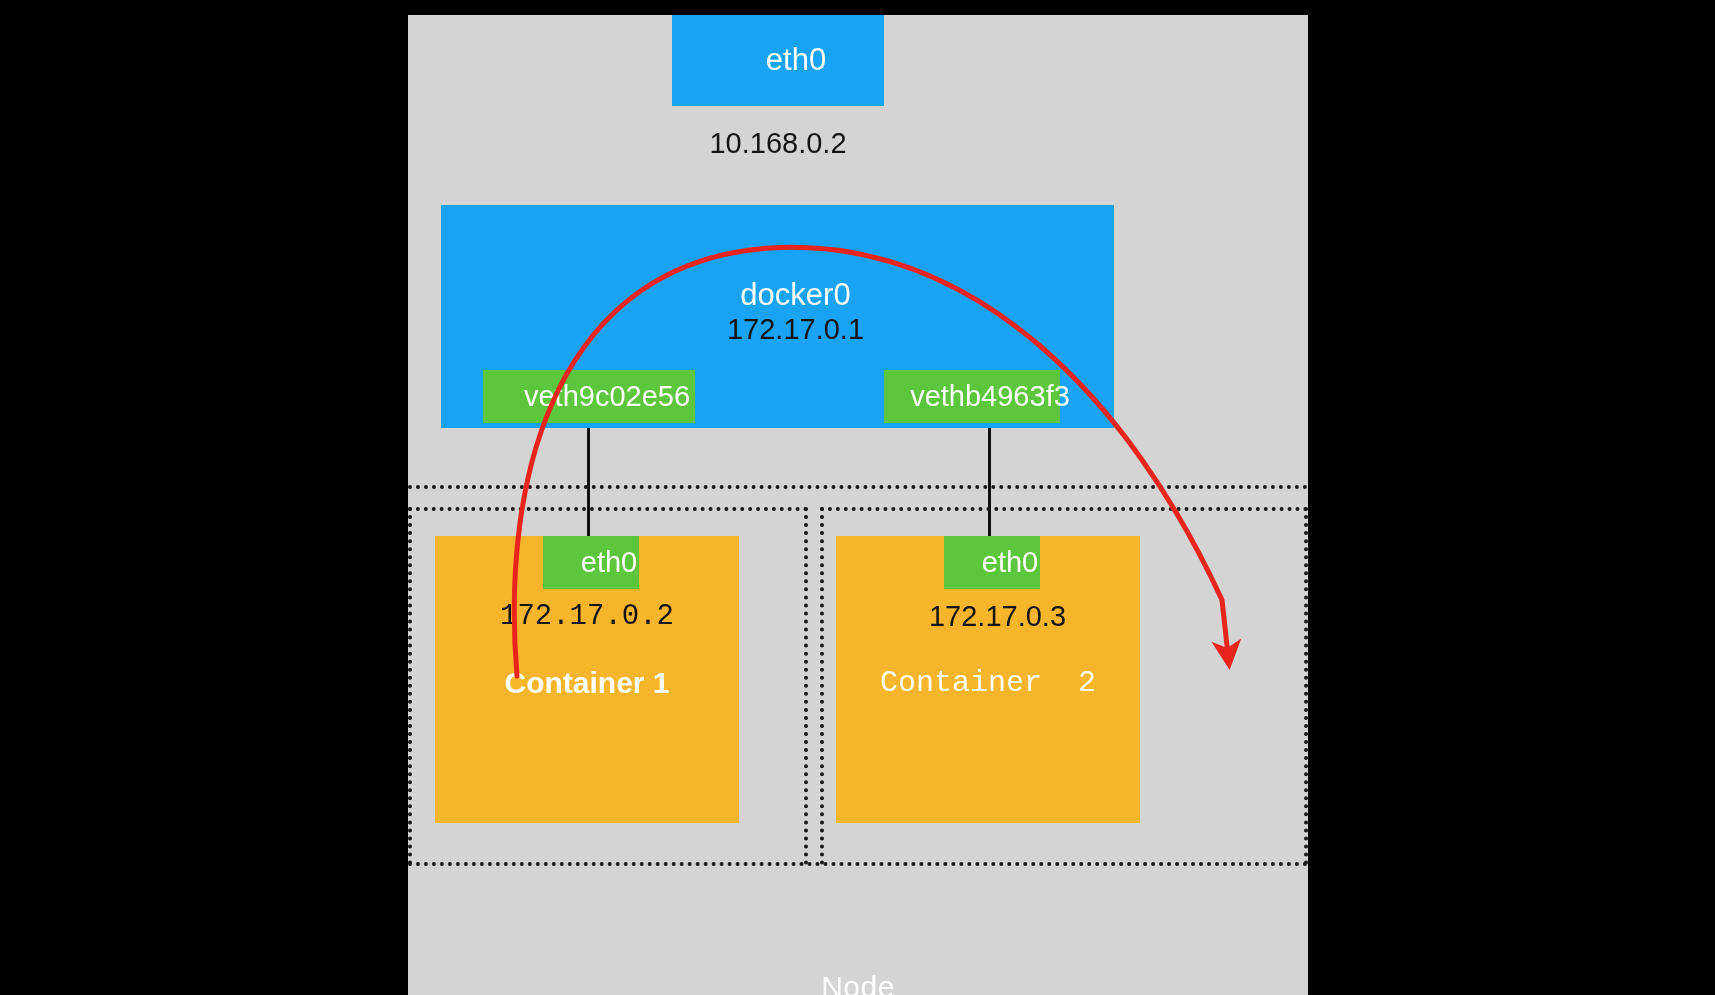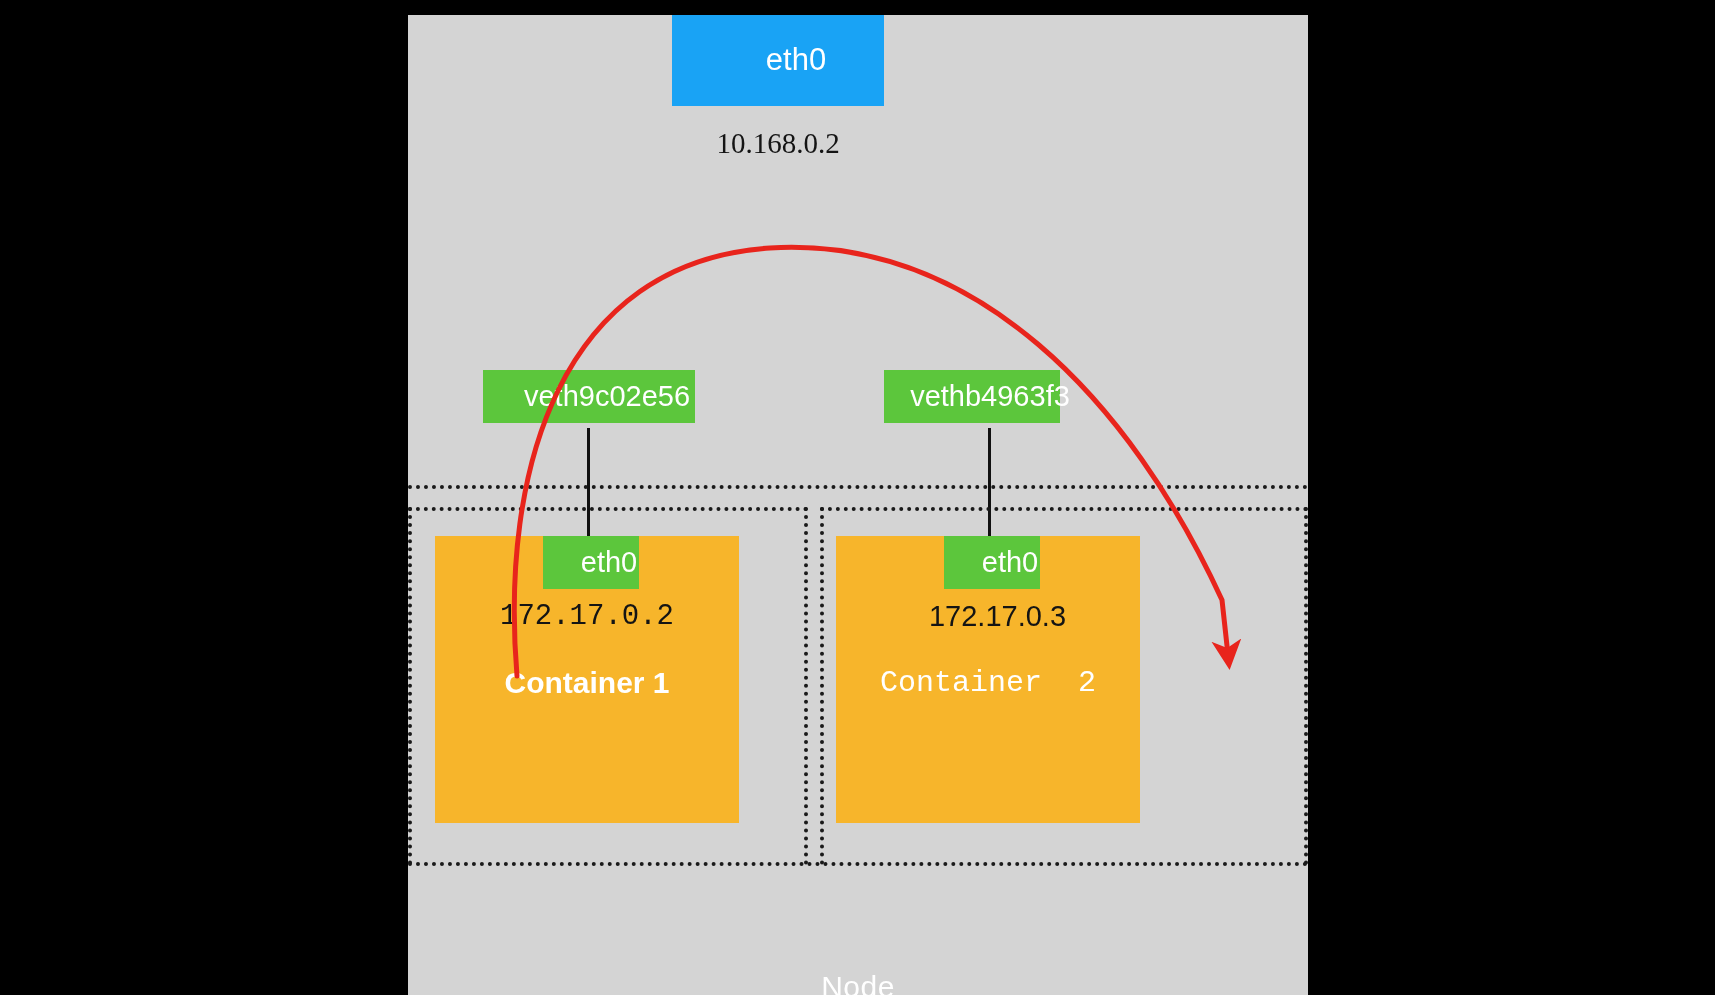--- a/index.html
+++ b/index.html
@@ -121,22 +121,26 @@
 </head>
 <body>
 
 <div id="stage">
 
   <div class="node-canvas" style="background: rgb(212, 212, 212);">
 
     <div class="blk blue" style="left: 264px; top: 0px; width: 212px; height: 91px; background: rgb(25, 163, 245);">
       <span class="title-white">eth0</span>
     </div>
-    <div class="ip-under" style="left:214px; top:112px; width:312px;font-family:Liberation Serif, serif;">10.168.0.2</div>
+    <div class="ip-under" style="left:214px; top:112px; width:312px;">10.168.0.2</div>
 
+    <div class="blk blue" style="left: 33px; top: 190px; width: 673px; height: 223px; background: rgb(25, 163, 245);">
+      <span class="title-white" style="margin-top:-8px;">docker0</span>
+      <span class="ip-black">172.17.0.1</span>
+    </div>
 
     <div class="blk green" style="left: 75px; top: 355px; width: 212px; height: 53px; background: rgb(92, 198, 60);">
       <span class="title-white sm">veth9c02e56</span>
     </div>
     <div class="blk green" style="left: 476px; top: 355px; width: 176px; height: 53px; background: rgb(92, 198, 60);">
       <span class="title-white sm">vethb4963f3</span>
     </div>
 
     <div class="wire" style="left:179px; top:413px; height:128px;"></div>
     <div class="wire" style="left:580px; top:413px; height:128px;"></div>

